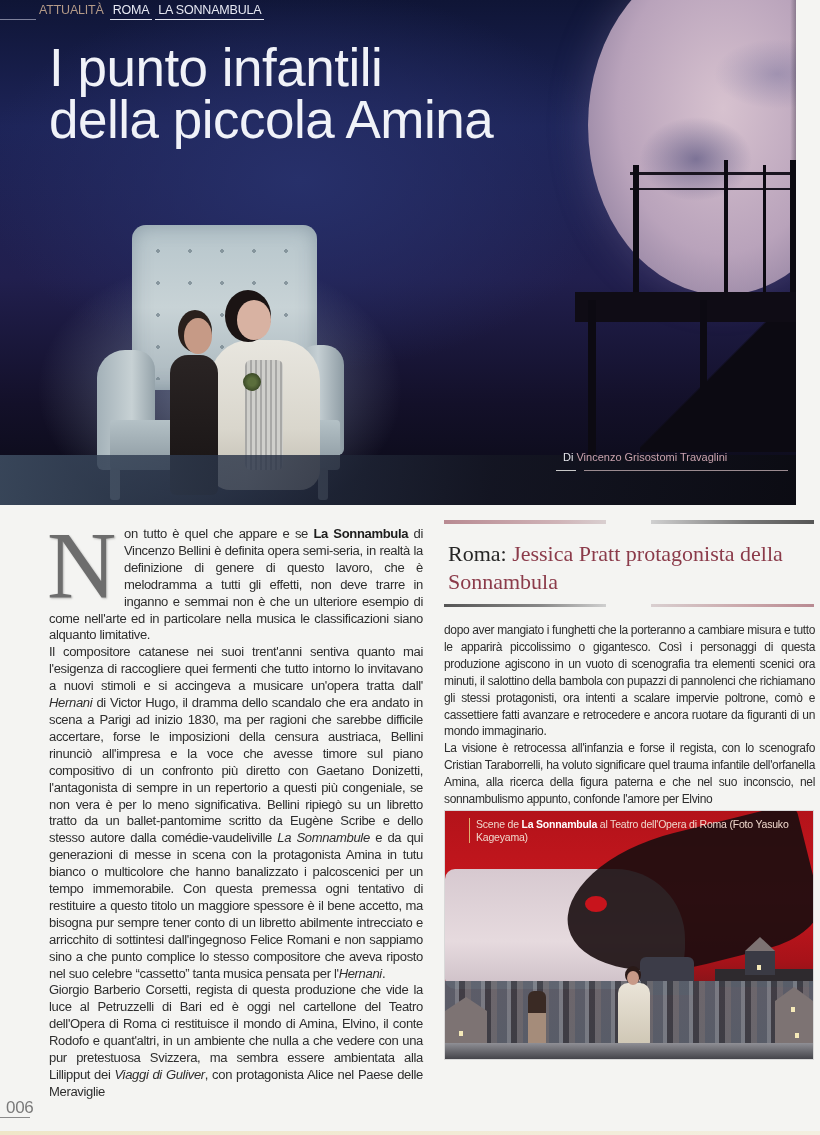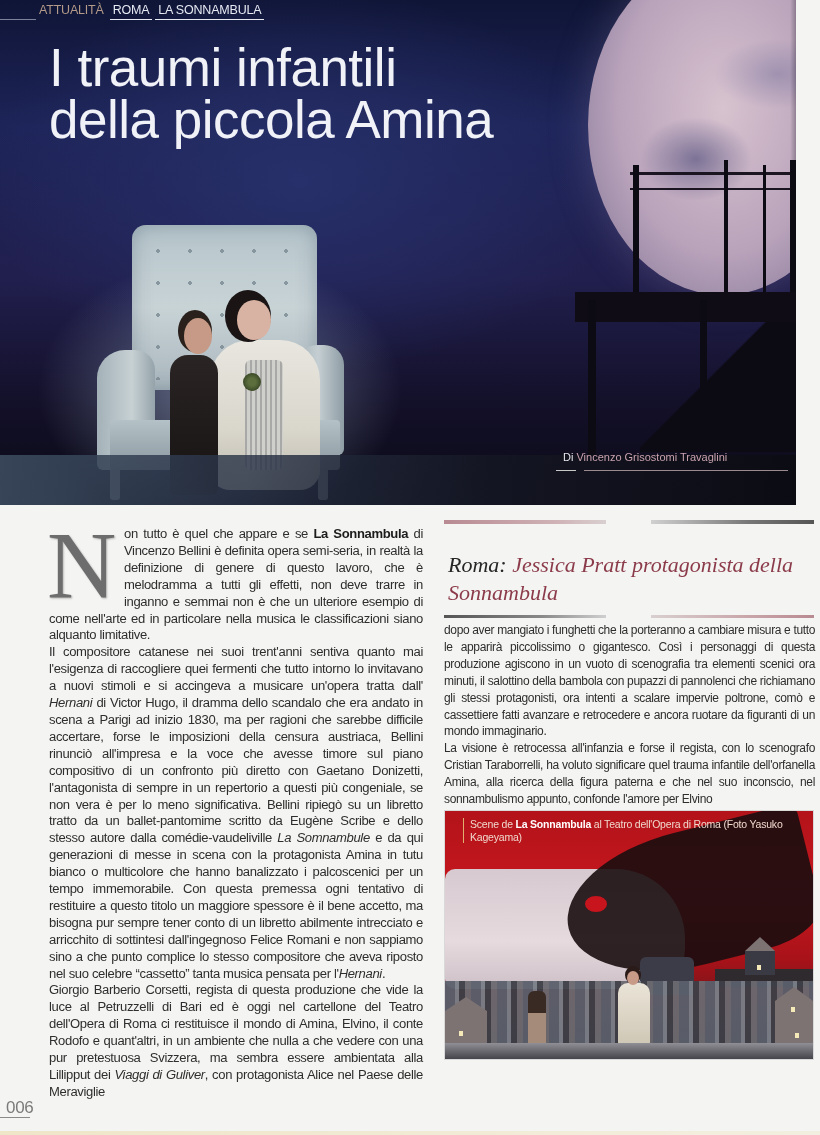--- a/index.html
+++ b/index.html
@@ -140,22 +140,22 @@
     .col-left b { color: #1c1c1c; }
 
     
     .sidebar-head { position: absolute; left: 444px; top: 520px; width: 370px; }
     .sidebar-head .rule-top {
       height: 4px; display: flex; gap: 0; justify-content: space-between;
     }
     .sidebar-head .rule-top .a { width: 162px; height: 4px; background: linear-gradient(90deg, #b88a92, #cfb3b7 70%, #d9cfd0); }
     .sidebar-head .rule-top .b { width: 163px; height: 4px; background: linear-gradient(90deg, #d0d0d0, #777 60%, #555); }
     .sidebar-head h2 {
-      font-family: "Liberation Serif", serif; font-style: italic; font-weight: normal;
-      font-size: 22px; line-height: 28px; margin: 27px 0 8px 4px; color: #262626;
+      font-family: "Liberation Serif", serif; font-weight: normal;
+      font-size: 22px; line-height: 28px; margin: 16px 0 8px 4px; color: #262626;
     }
     .sidebar-head h2 .accent { color: #8b3b4a; }
     .sidebar-head .rule-bottom { height: 3px; display: flex; justify-content: space-between; }
     .sidebar-head .rule-bottom .a { width: 162px; height: 3px; background: linear-gradient(90deg, #555, #888 60%, #cfcfcf); }
     .sidebar-head .rule-bottom .b { width: 163px; height: 3px; background: linear-gradient(90deg, #d9cfd0, #c9a5a9 60%, #b88a92); }
 
     .col-right {
       position: absolute; left: 444px; top: 622px; width: 371px;
       font-size: 12px; line-height: 16.9px; color: #2e2e2e; text-align: justify; letter-spacing: -0.35px;
     }
@@ -196,21 +196,21 @@
     .photo .window { position: absolute; width: 4px; height: 5px; background: #f5e9b8; }
     .photo .soprano {
       position: absolute; left: 173px; top: 172px; width: 32px; height: 62px;
       background: linear-gradient(180deg, #eae4d8, #cfc7b5); border-radius: 10px 10px 3px 3px;
     }
     .photo .soprano-head { position: absolute; left: 182px; top: 160px; width: 12px; height: 14px; border-radius: 50%; background: #c89a88; box-shadow: 0 -3px 0 2px #2a1a18; }
     .photo .tenor { position: absolute; left: 83px; top: 180px; width: 18px; height: 54px; background: linear-gradient(180deg, #3a2a24 0 40%, #a58c7a 40%); border-radius: 6px 6px 2px 2px; }
     .photo .armchair { position: absolute; left: 195px; top: 146px; width: 54px; height: 38px; background: #3c3c48; border-radius: 6px 6px 0 0; }
     .photo .platform { position: absolute; left: 270px; top: 158px; width: 100px; height: 18px; background: #2e2a2e; }
     .photo .caption {
-      position: absolute; left: 18px; top: 7px; padding-left: 6px;
+      position: absolute; left: 24px; top: 7px; padding-left: 6px;
       border-left: 1px solid #e0b070;
       font-size: 10.5px; line-height: 12.5px; color: #f0d8cc; letter-spacing: -0.2px;
     }
     .photo .caption b { color: #ffffff; }
 
     
     .page-number {
       position: absolute; left: 6px; top: 1098px; font-size: 17px; color: #7a7a7a; letter-spacing: -0.3px;
     }
     .page-rule { position: absolute; left: 0; top: 1117px; width: 30px; height: 1px; background: #8a8a8a; }
@@ -252,21 +252,21 @@
   <div class="stage-floor"></div>
 
   <div class="section-tabs">
     <div class="rule-left"></div>
     <span class="tab primary">ATTUALITÀ</span>
     <span class="tab active">ROMA</span>
     <span class="tab active">LA SONNAMBULA</span>
   </div>
 
   <h1 class="hero-title">
-    <span>I traumi infantili</span>
+    <span>I punto infantili</span>
     <span>della piccola Amina</span>
   </h1>
 
   <div class="byline">
     <span>Di</span>
     <span class="author">Vincenzo Grisostomi Travaglini</span>
   </div>
   <div class="byline-rule"></div>
 </div>
 

